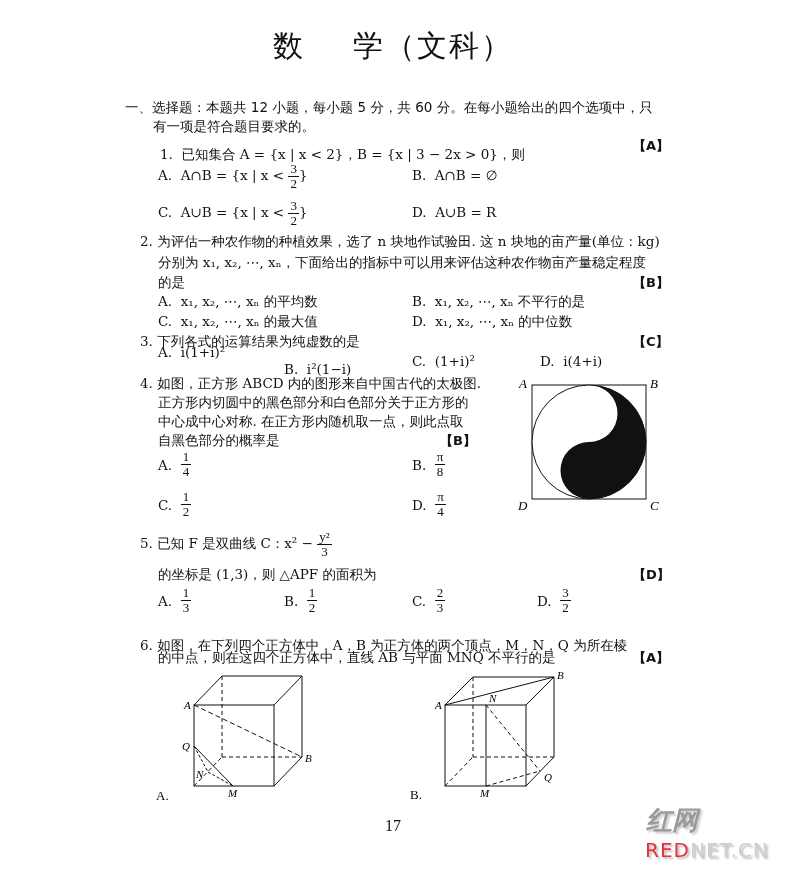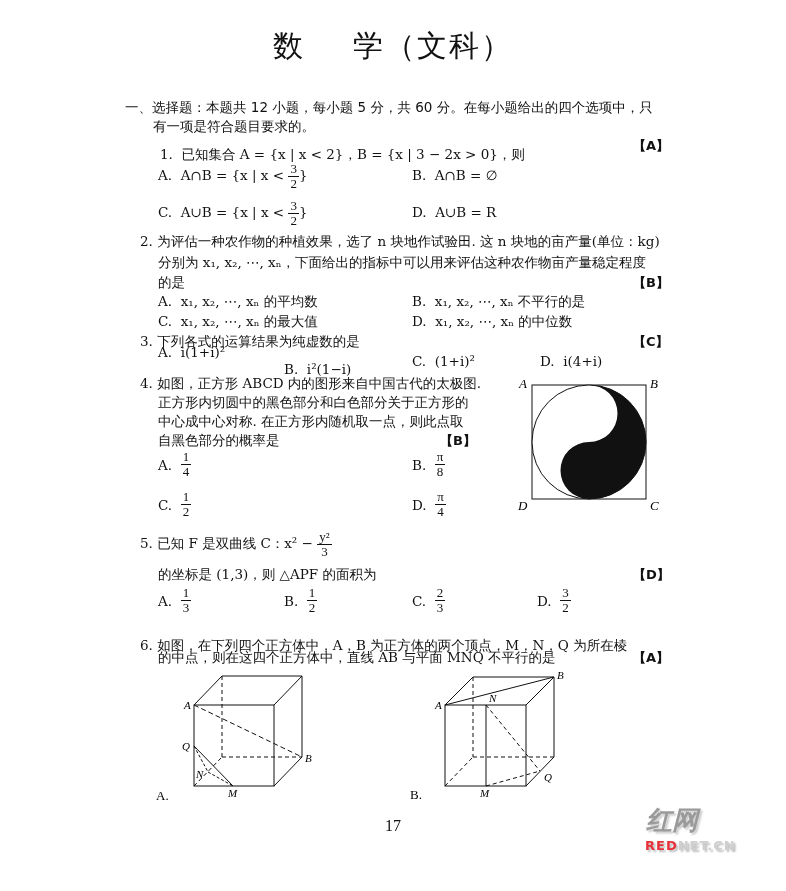--- a/index.html
+++ b/index.html
@@ -11,21 +11,21 @@
   .title .gap { display:inline-block; width:48px; }
   .t { font-size:13.5px; line-height:20px; }
   .sec { font-family:"DejaVu Sans","Liberation Sans",sans-serif; font-size:13.5px; }
   .ans { font-family:"DejaVu Sans","Liberation Sans",sans-serif; font-size:13px; font-weight:bold; }
   .frac { display:inline-block; vertical-align:middle; text-align:center; font-family:"Liberation Serif",serif; font-size:13px; line-height:14px; }
   .frac .n { display:block; border-bottom:1px solid #111; padding:0 2px; }
   .frac .d { display:block; padding:0 2px; }
   .pg { font-family:"Liberation Serif",serif; font-size:16px; }
   .logo-top { font-family:"DejaVu Sans",sans-serif; font-size:26px; font-style:italic; font-weight:bold; color:#9a9a9a;
               text-shadow:2px 2px 2px #ccc; }
-  .logo-bot { font-family:"DejaVu Sans",sans-serif; font-size:13px; font-weight:bold; letter-spacing:1px; text-shadow:2px 2px 2px #bbb; }
+  .logo-bot { font-family:"DejaVu Sans",sans-serif; font-size:20px; font-weight:normal; letter-spacing:1px; text-shadow:2px 2px 2px #bbb; }
   .logo-bot .red { color:#e8303a; }
   .logo-bot .gry { color:#cfcfcf; }
 </style>
 </head>
 <body>
 
 <div class="abs title"><span>数</span><span class="gap"></span><span>学（文科）</span></div>
 
 <div class="abs sec" style="left:125px;top:99px;">一、选择题：本题共 12 小题，每小题 5 分，共 60 分。在每小题给出的四个选项中，只</div>
 <div class="abs sec" style="left:153px;top:118px;">有一项是符合题目要求的。</div>

